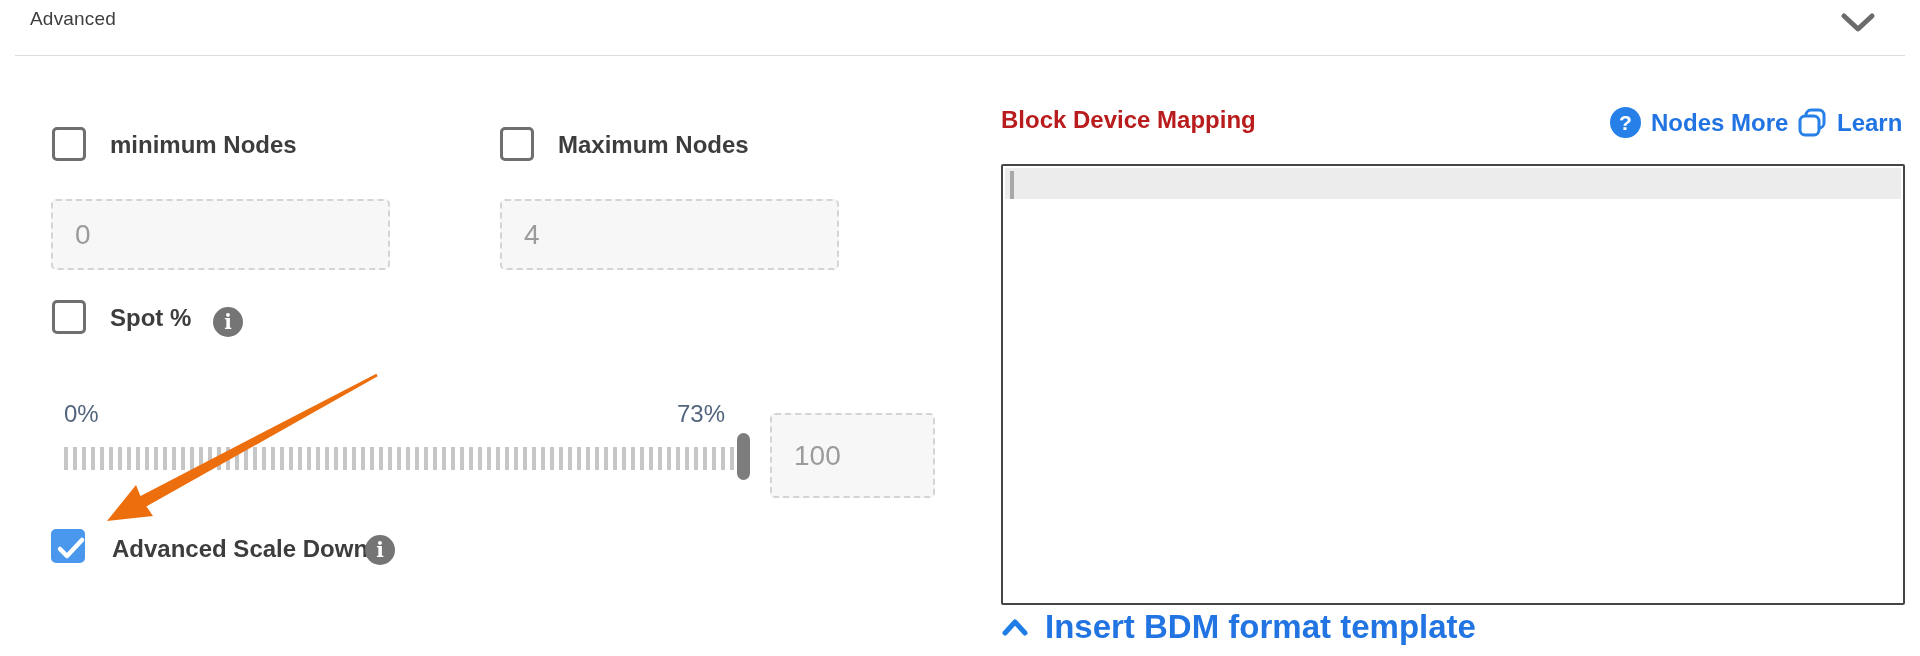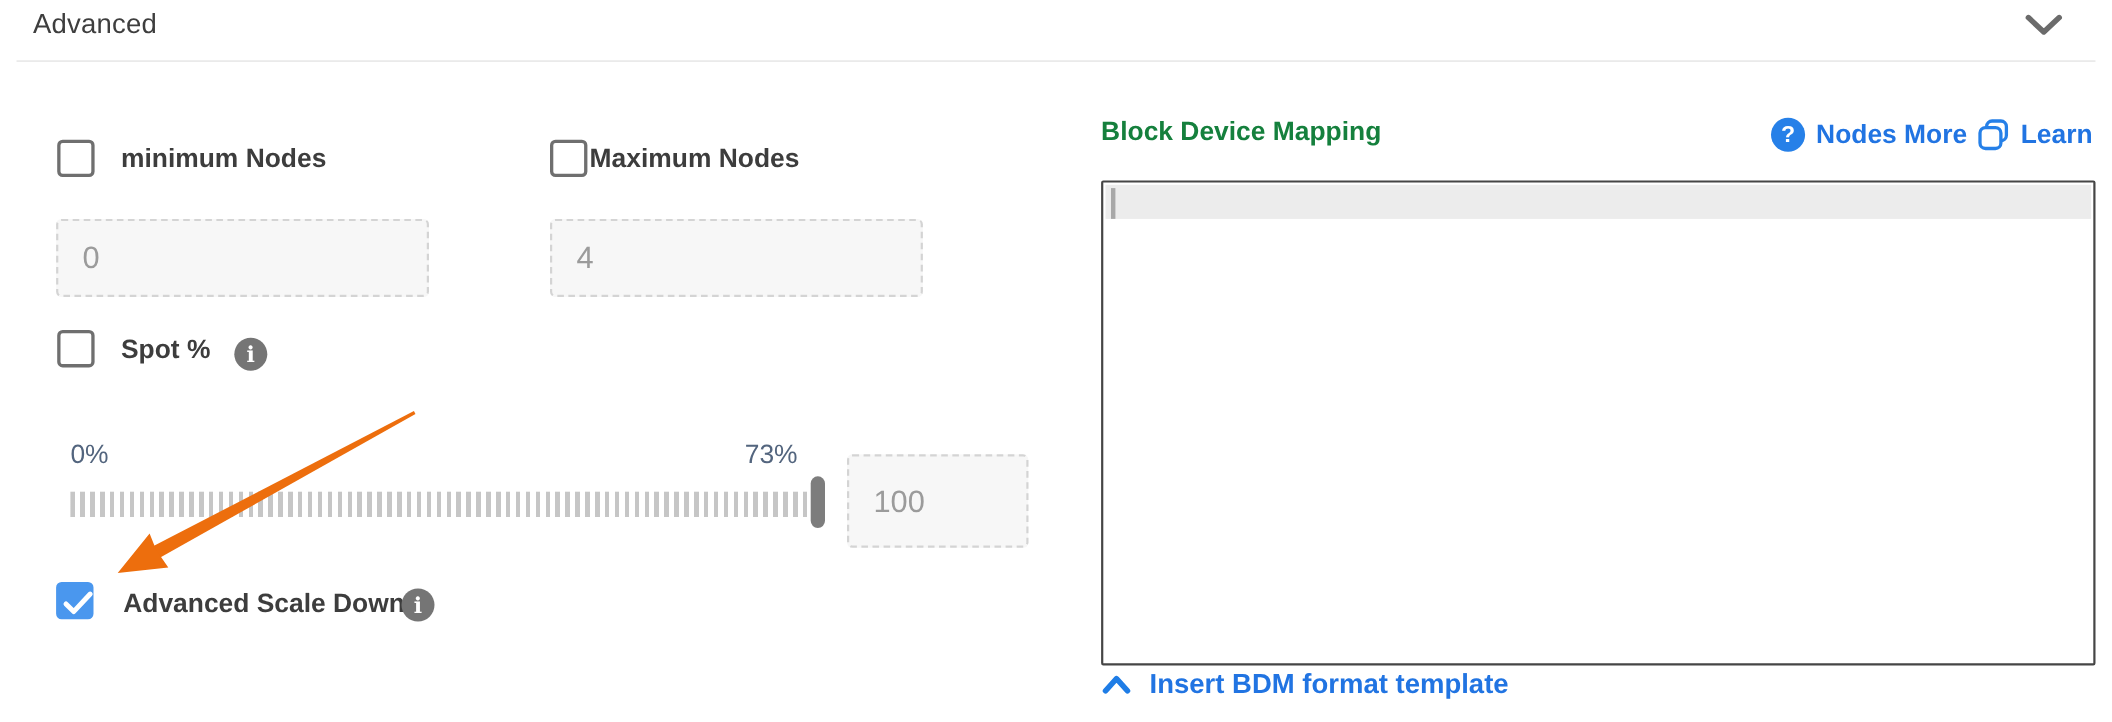--- a/index.html
+++ b/index.html
@@ -1,20 +1,20 @@
 <!DOCTYPE html>
 <html><head>
 <meta charset="utf-8">
 <style>
   * { margin:0; padding:0; box-sizing:border-box; }
   html,body { width:1920px; height:656px; background:#ffffff; overflow:hidden;
               font-family:"Liberation Sans", sans-serif; }
 
   
-  #advanced-header { position:absolute; left:30px; top:8px; font-size:25px;
+  #advanced-header { position:absolute; left:30px; top:8px; font-size:19px;
                      color:#3e3e3e; font-weight:400; letter-spacing:.2px; }
   #header-chevron { position:absolute; right:44px; top:11px; cursor:pointer; }
   #header-divider { position:absolute; left:15px; right:15px; top:55px;
                     height:1px; background:#dddddd; }
 
   
   .cb { position:absolute; width:34px; height:34px; border:3px solid #6f6f6f;
         border-radius:5px; background:#ffffff; cursor:pointer; }
   .cb.checked { border-color:#4a97ee; background:#4a97ee; }
   .cb svg { position:absolute; left:2px; top:3px; }
@@ -38,54 +38,54 @@
                     #c6c6c6 0 4px, transparent 4px 9px); cursor:pointer; }
   #slider-handle { position:absolute; left:737px; top:433px; width:13px; height:47px;
                    border-radius:7px; background:#7d7d7d; cursor:grab; }
 
   
   #arrow-overlay { position:absolute; left:0; top:0; width:1920px; height:656px;
                    pointer-events:none; z-index:20; }
 
   
   #bdm-title { position:absolute; left:1001px; top:106px; font-size:24px;
-               font-weight:600; color:#15803d; }
+               font-weight:600; color:#b91c1c; }
   .blue-link { position:absolute; color:#2174e2; font-size:24px; font-weight:600;
                cursor:pointer; display:flex; align-items:center; gap:10px;
                white-space:nowrap; }
   .q-icon { width:31px; height:31px; border-radius:50%; background:#2680e8;
             color:#ffffff; font-size:21px; font-weight:700; text-align:center;
             line-height:31px; }
   #bdm-editor { position:absolute; left:1001px; top:164px; width:904px; height:441px;
                 border:2px solid #454545; border-radius:2px; background:#ffffff;
                 cursor:text; }
   #editor-active-line { position:absolute; left:2px; right:2px; top:2px; height:31px;
                         background:#ececec; }
   #editor-cursor { position:absolute; left:5px; top:3px; width:4px; height:28px;
                    background:#a8a8a8; }
   #insert-template-link { left:1001px; top:608px; display:flex; align-items:center;
-                          gap:16px; font-size:25px;justify-content:flex-end; }
+                          gap:16px; font-size:33px;justify-content:flex-end; }
 </style>
 </head>
 <body>
 
 <div id="advanced-header">Advanced</div>
 <div id="header-chevron">
   <svg width="36" height="24" viewBox="0 0 36 24">
     <path d="M4 5 L18 18 L32 5" stroke="#6b6b6b" stroke-width="5" fill="none" stroke-linecap="round" stroke-linejoin="round"></path>
   </svg>
 </div>
 <div id="header-divider"></div>
 
 <div class="cb" style="left:52px; top:127px;"></div>
 <div class="cb-label" style="left:110px; top:131px;">minimum Nodes</div>
 <input class="dashed-input" style="left: 51px; top: 199px; width: 339px; height: 71px;" value="0">
 
 <div class="cb" style="left:500px; top:127px;"></div>
-<div class="cb-label" style="left:536px; top:131px;text-align:center;">Maximum Nodes</div>
+<div class="cb-label" style="left:558px; top:131px;text-align:center;">Maximum Nodes</div>
 <input class="dashed-input" style="left: 500px; top: 199px; width: 339px; height: 71px;" value="4">
 
 <div class="cb" style="left:52px; top:300px;"></div>
 <div class="cb-label" style="left:110px; top:304px;">Spot %</div>
 <div class="info-icon" style="left:213px; top:307px;">i</div>
 
 <div class="slider-endlabel" style="left:64px; top:400px;">0%</div>
 <div class="slider-endlabel" style="left:677px; top:400px;">73%</div>
 <div id="slider-track"></div>
 <div id="slider-handle"></div>

